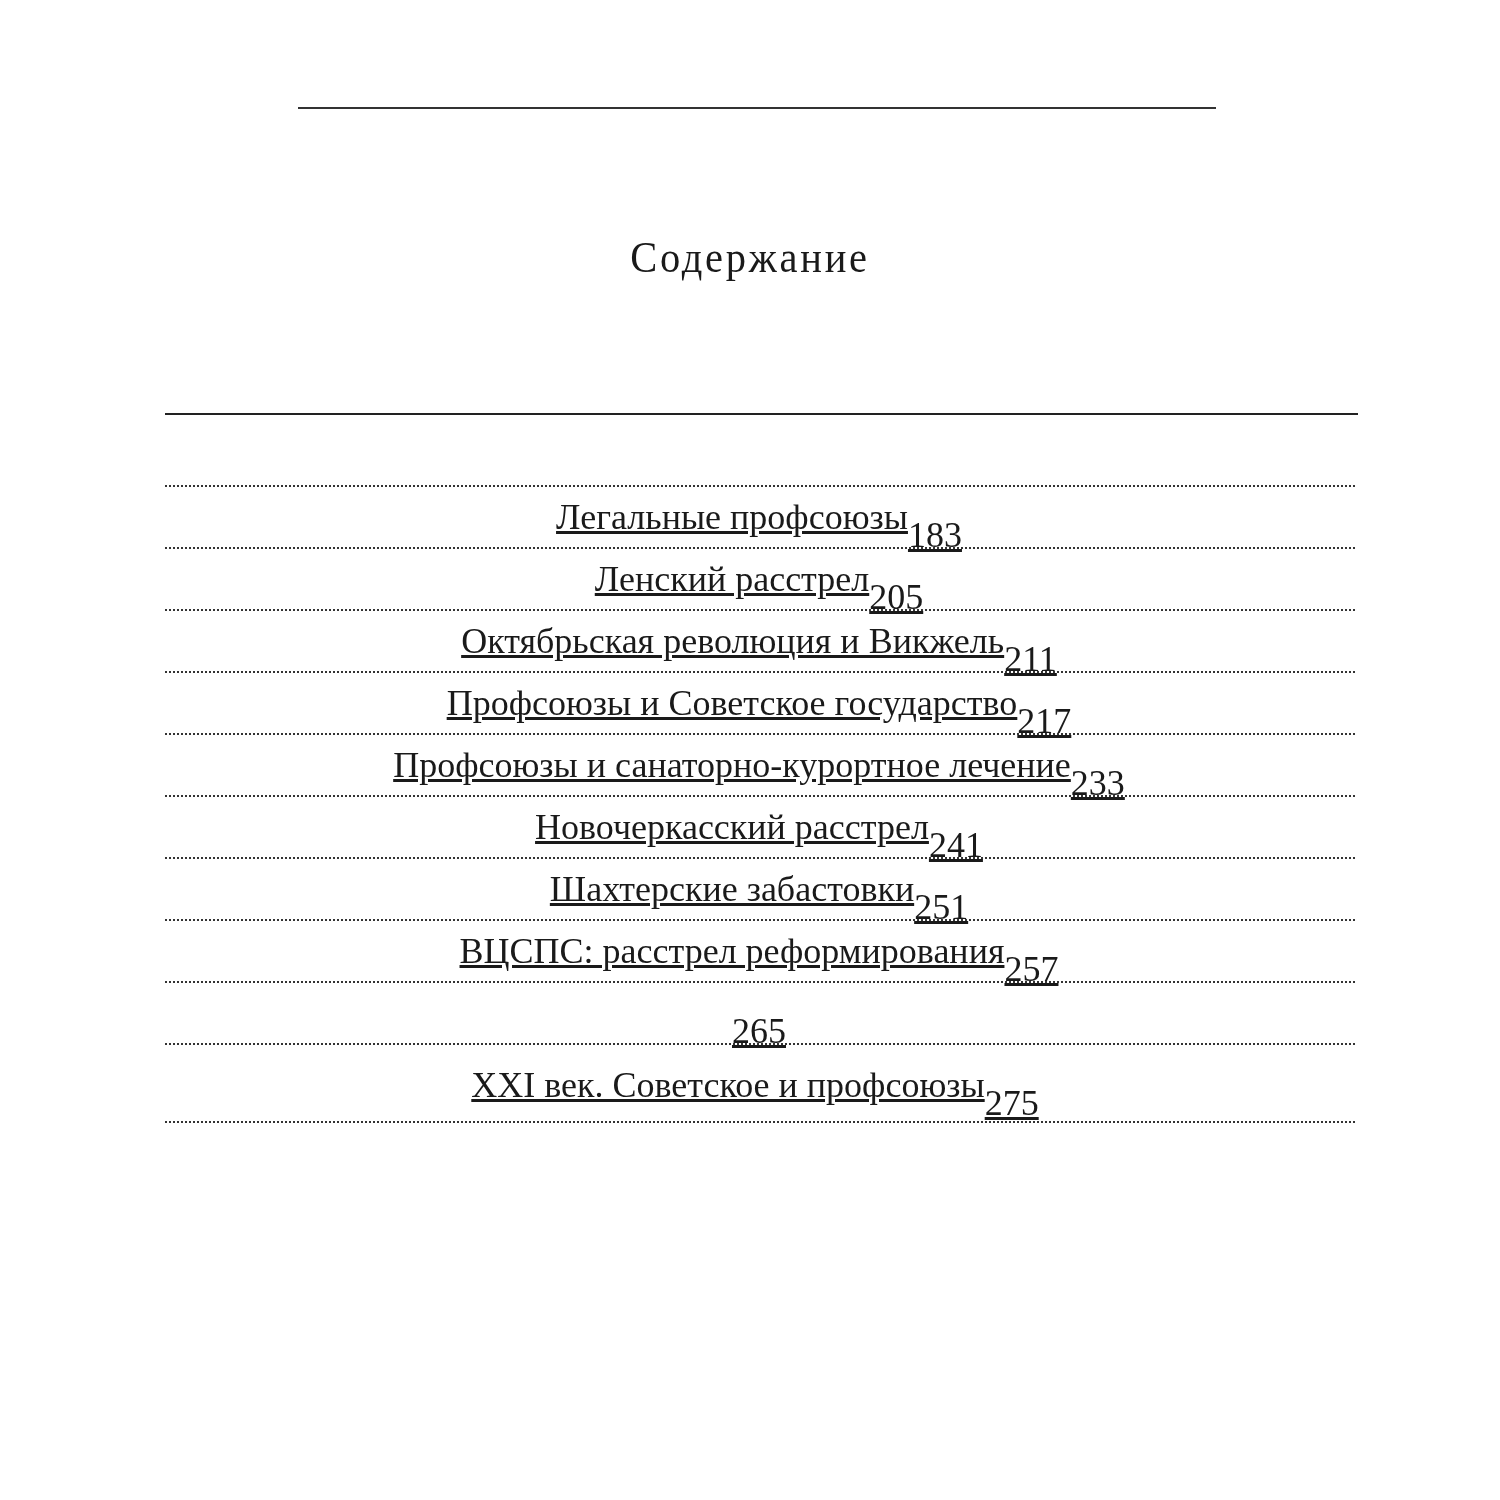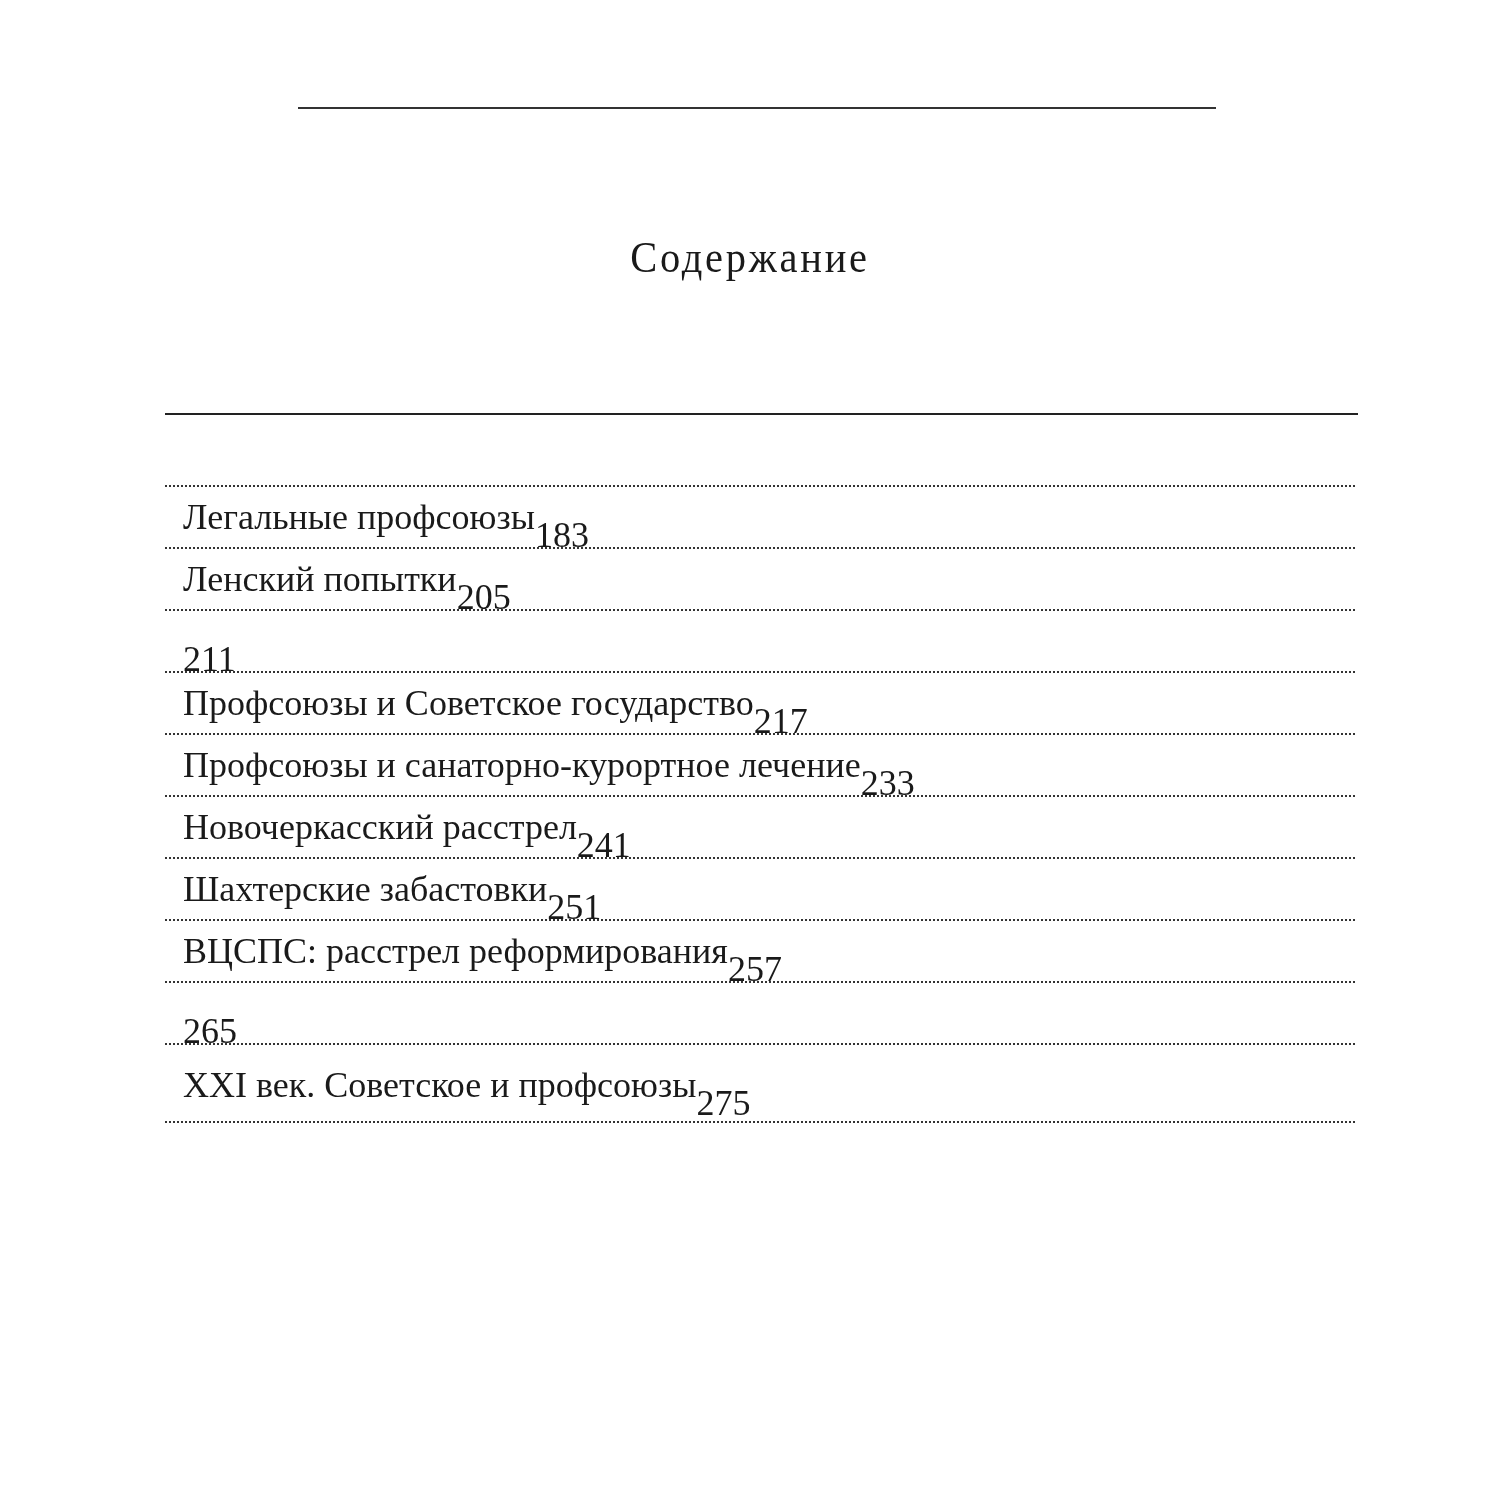--- a/index.html
+++ b/index.html
@@ -7,22 +7,22 @@
            font-family: "Liberation Serif", "DejaVu Serif", serif; color: #1a1a1a; }
     .top-rule { position: absolute; left: 298px; top: 107px; width: 918px; height: 0;
                 border-top: 2px solid #333; }
     .title { position: absolute; left: 0; width: 1500px; top: 232px; text-align: center;
              font-size: 44px; letter-spacing: 3px; color: #1a1a1a;
              transform: scaleX(0.92); transform-origin: center; }
     .section-rule { position: absolute; left: 165px; top: 413px; width: 1193px; height: 0;
                     border-top: 2px solid #222; }
     .toc { position: absolute; left: 165px; top: 485px; width: 1190px; }
     .dots { height: 0; border-top: 2px dotted #333; }
-    .row { display: flex; justify-content: flex-start; align-items: center;
-           height: 60px; font-size: 36px; padding: 0 20px 0 18px; }
+    .row { display: flex; justify-content: center; align-items: center;
+           height: 60px; font-size: 36px; padding: 0 20px 0 18px; text-decoration: underline; }
     .row.last { height: 72px; padding-top: 4px; }
     .row .title-text { white-space: nowrap; }
     .row .page { text-align: right; margin-top: 36px; }
     .row.last .page { padding-right: 8px; }
   </style>
 </head>
 <body>
 
 <div class="top-rule"></div>
 
@@ -33,26 +33,27 @@
 <div class="toc">
   <div class="dots"></div>
 
   <div class="row">
     <span class="title-text">Легальные профсоюзы</span>
     <span class="page">183</span>
   </div>
   <div class="dots"></div>
 
   <div class="row">
-    <span class="title-text">Ленский попытки</span>
+    <span class="title-text">Ленский расстрел</span>
     <span class="page">205</span>
   </div>
   <div class="dots"></div>
 
   <div class="row">
+    <span class="title-text">Октябрьская революция и Викжель</span>
     <span class="page">211</span>
   </div>
   <div class="dots"></div>
 
   <div class="row">
     <span class="title-text">Профсоюзы и Советское государство</span>
     <span class="page">217</span>
   </div>
   <div class="dots"></div>
 

